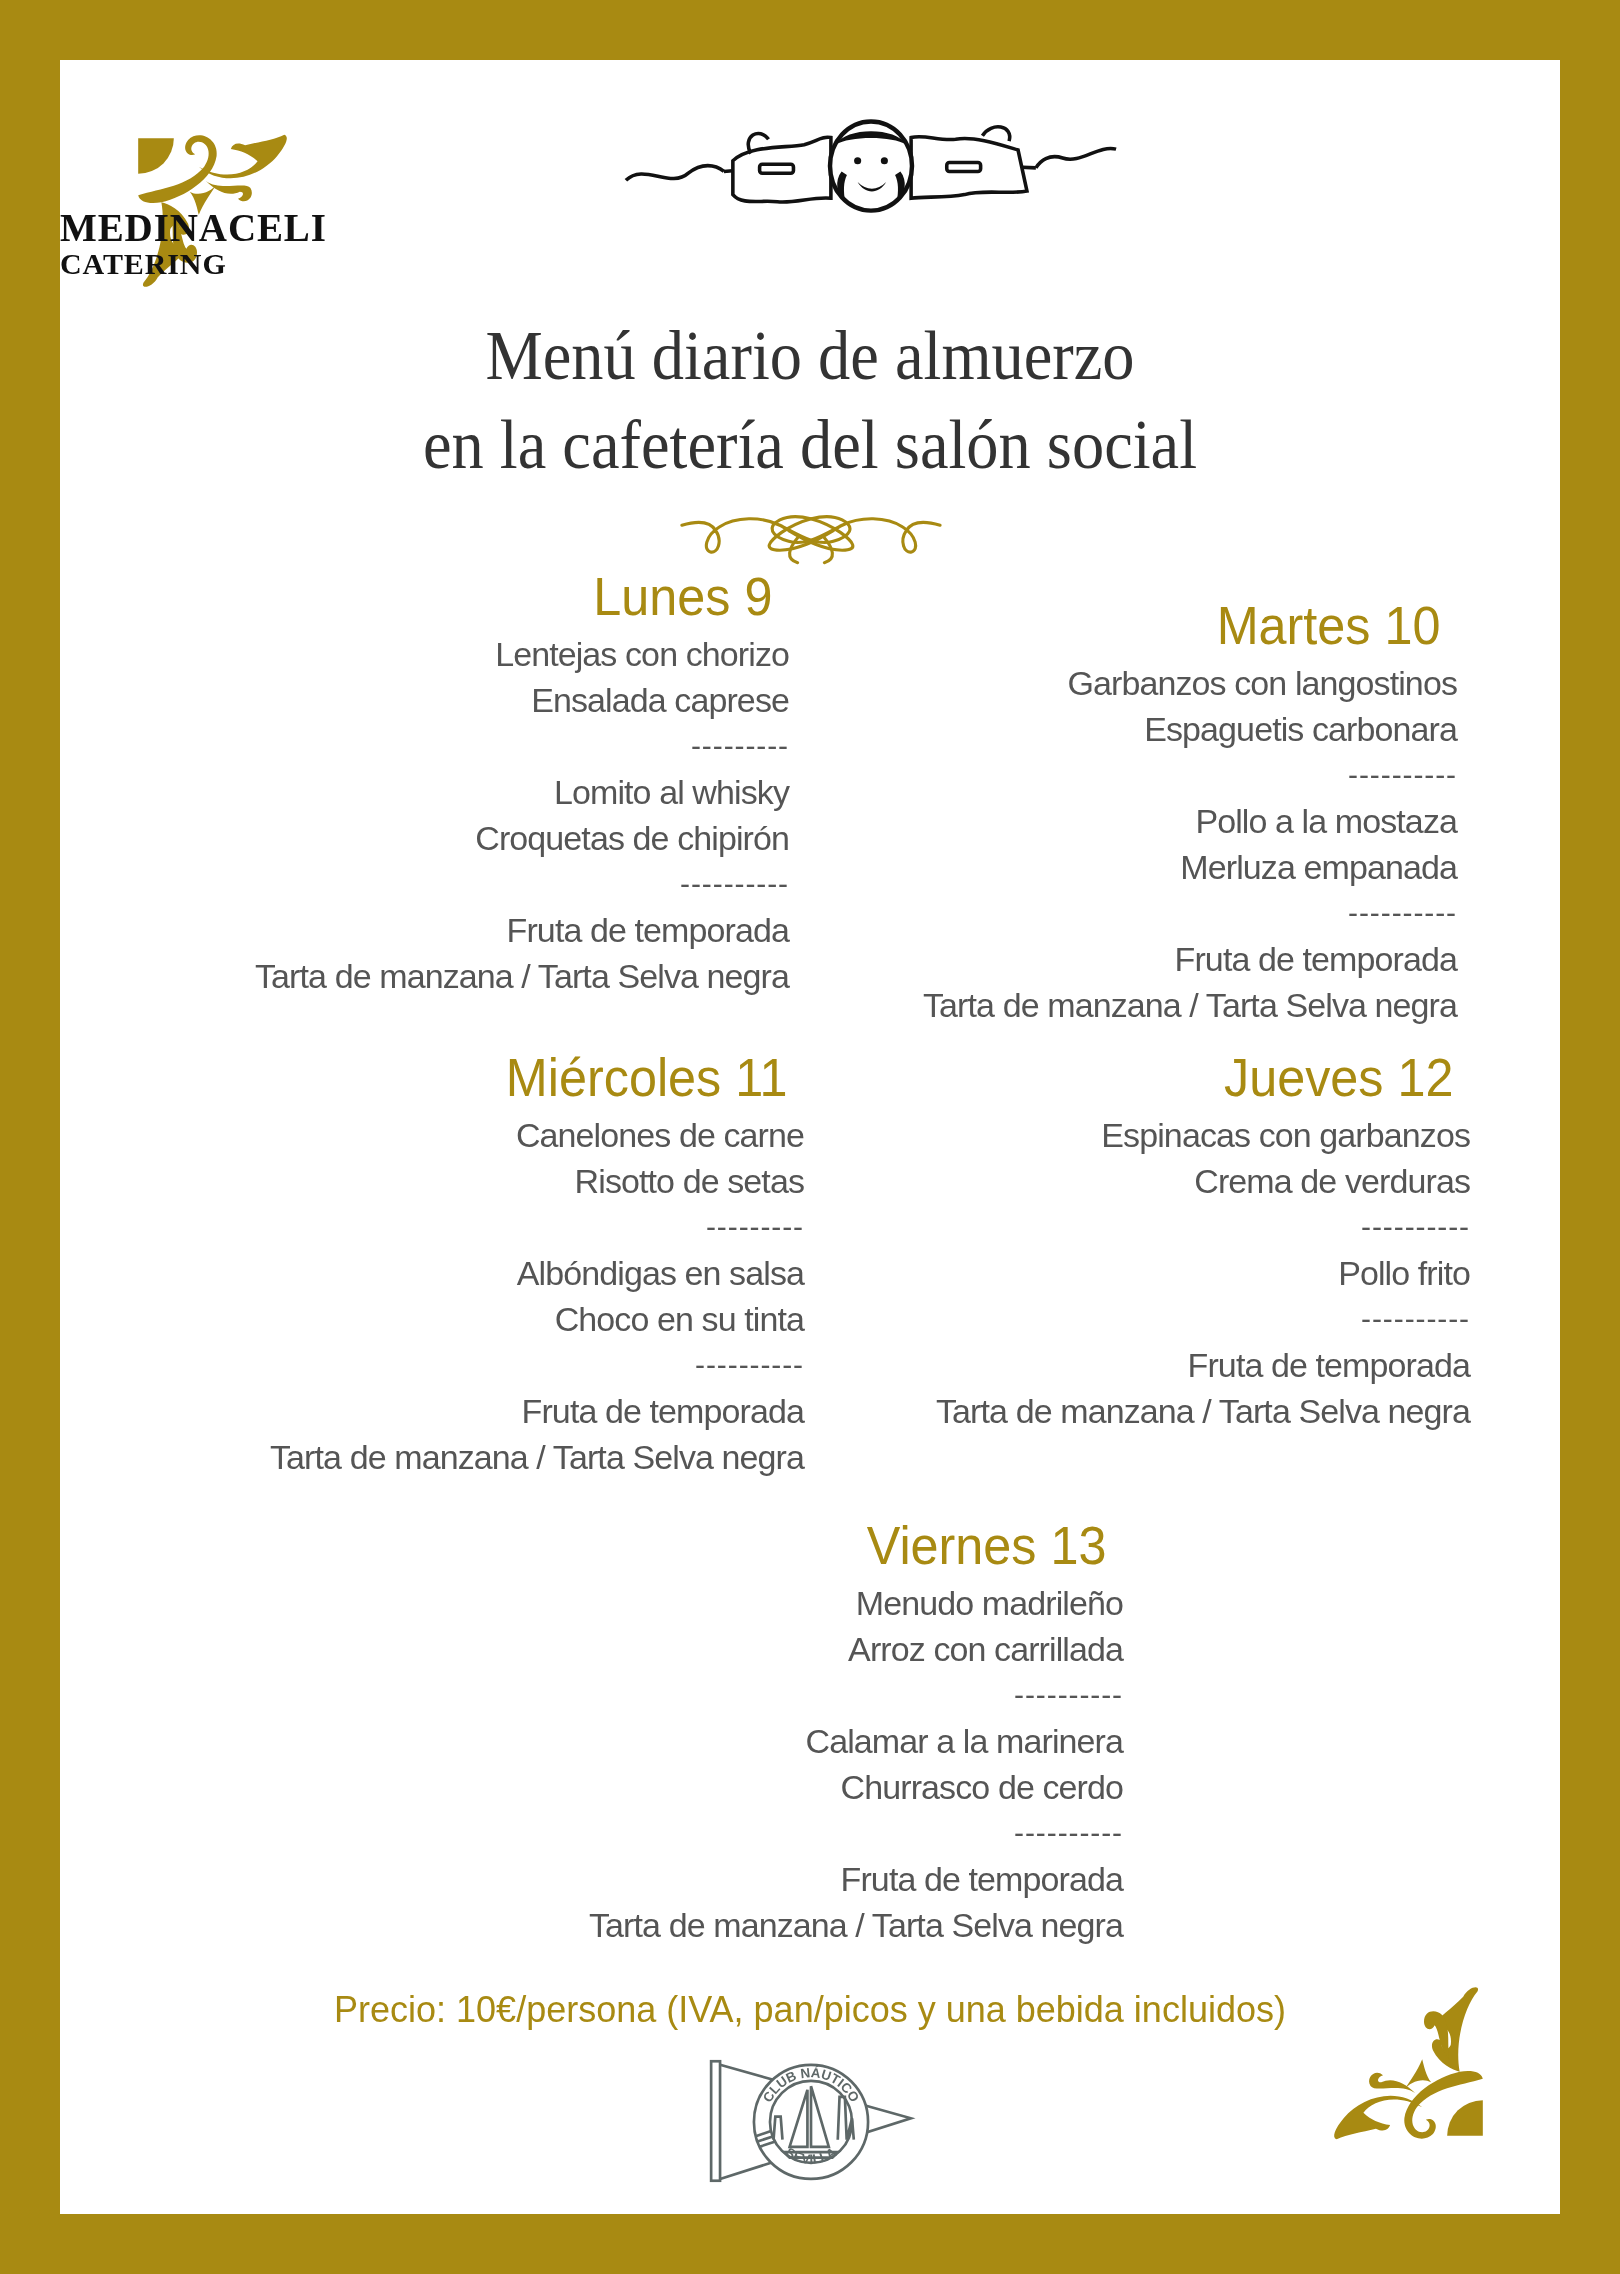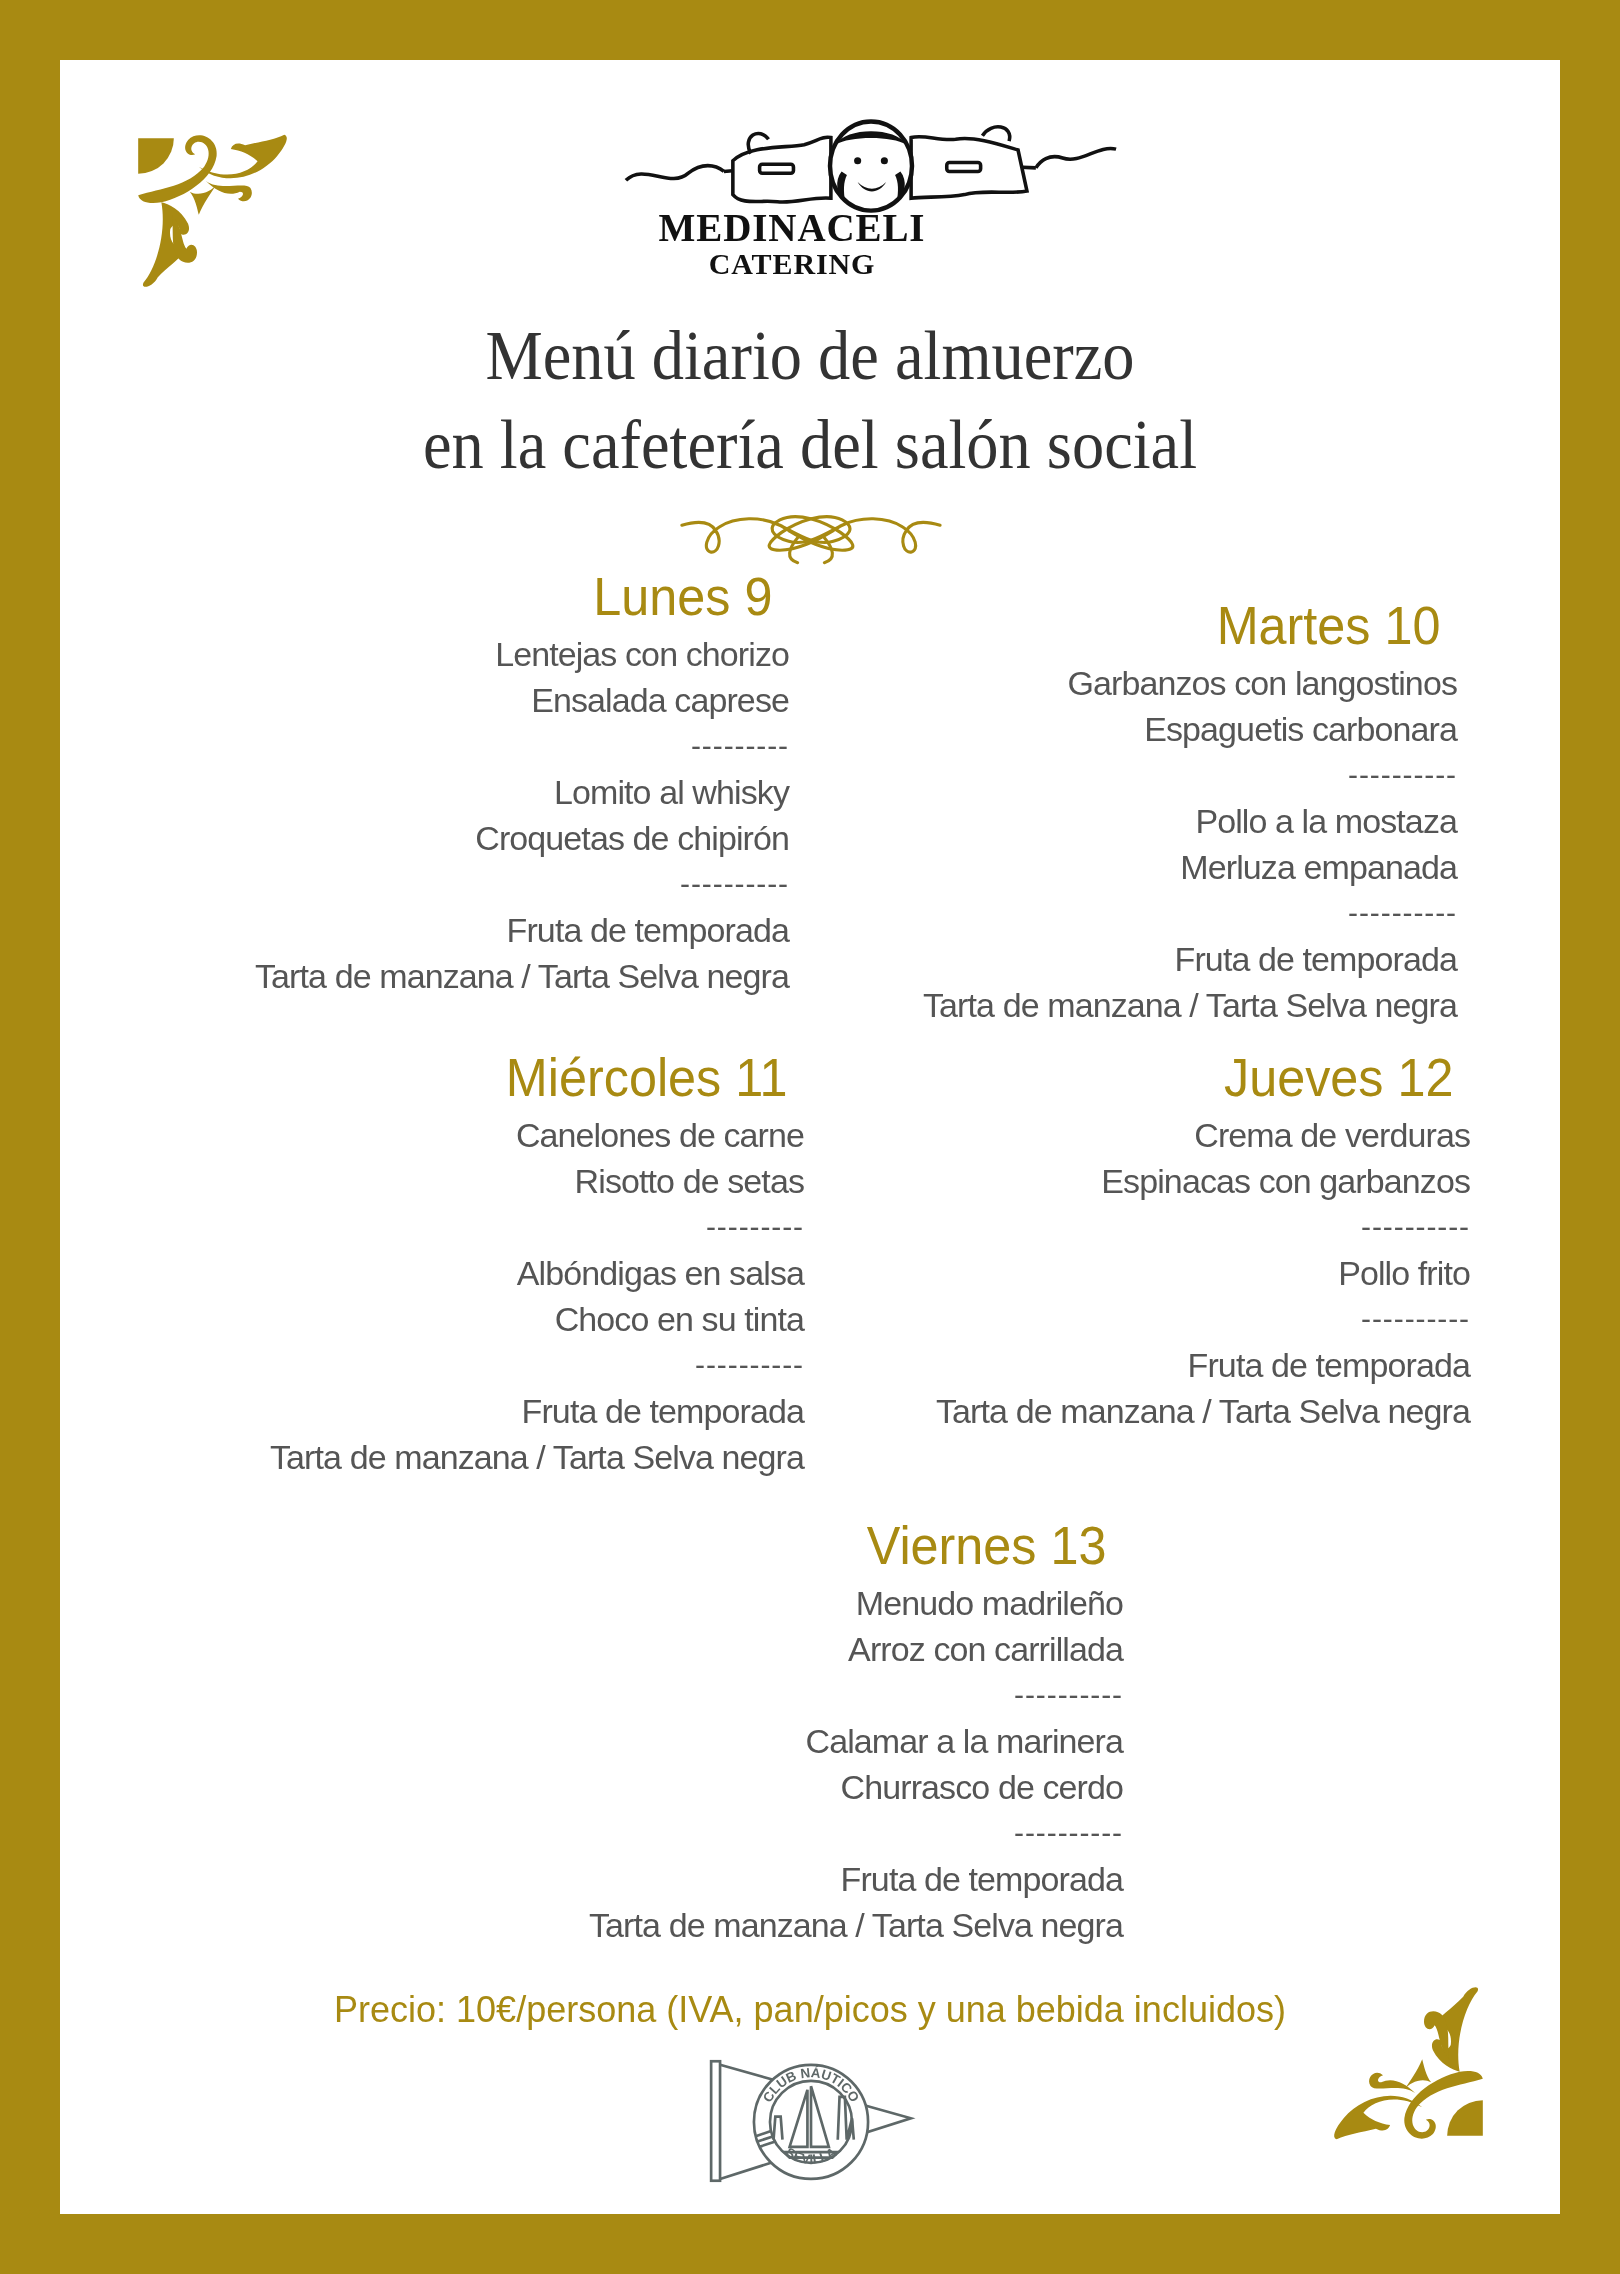--- a/index.html
+++ b/index.html
@@ -1,20 +1,20 @@
 <!DOCTYPE html>
 <html style="font-size:14.3px"><head>
 <meta charset="utf-8">
 <style>
   html, body { margin:0; padding:0; }
   body { width:1620px; height:2274px; background:#a88a12; position:relative; overflow:hidden; font-family:"Liberation Sans", sans-serif; }
   .page { position:absolute; left:60px; top:60px; width:1500px; height:2154px; background:#ffffff; }
 
   .brand-mark { position:absolute; left:557px; top:49px; width:508px; height:107px; }
-  .brand-name { position:absolute; left:0; width:1464px; text-align:center; font-family:"Liberation Serif", serif; font-weight:bold; color:#111; }
+  .brand-name { position:absolute; left:0; width:1464px; font-family:"Liberation Serif", serif; font-weight:bold; color:#111; }
   .brand-name.l1 { top:145px; font-size:39px; letter-spacing:0.9px; }
   .brand-name.l2 { top:187px; font-size:30px; letter-spacing:0.9px; }
 
   .title { position:absolute; left:0; width:1500px; text-align:center; font-family:"Liberation Serif", serif; color:#333333; font-size:70px; line-height:89px; transform:scaleX(0.92); }
   .title.t1 { top:251px; }
   .title.t2 { top:340px; }
 
   .flourish { position:absolute; left:604px; top:435px; width:294px; height:73px; }
 
   .day { position:absolute; text-align:right; width:659px; }
@@ -128,22 +128,22 @@
     <div class="sep">---------</div>
     <div class="dish">Albóndigas en salsa</div>
     <div class="dish">Choco en su tinta</div>
     <div class="sep">----------</div>
     <div class="dish">Fruta de temporada</div>
     <div class="dish">Tarta de manzana / Tarta Selva negra</div>
   </div>
 
   <div class="day" style="left:751px; top:986px;">
     <div class="day-heading">Jueves 12</div>
+    <div class="dish">Espinacas con garbanzos</div>
     <div class="dish">Crema de verduras</div>
-    <div class="dish">Espinacas con garbanzos</div>
     <div class="sep">----------</div>
     <div class="dish">Pollo frito</div>
     <div class="sep">----------</div>
     <div class="dish">Fruta de temporada</div>
     <div class="dish">Tarta de manzana / Tarta Selva negra</div>
   </div>
 
   <div class="day" style="left:404px; top:1454px;">
     <div class="day-heading">Viernes 13</div>
     <div class="dish">Menudo madrileño</div>

